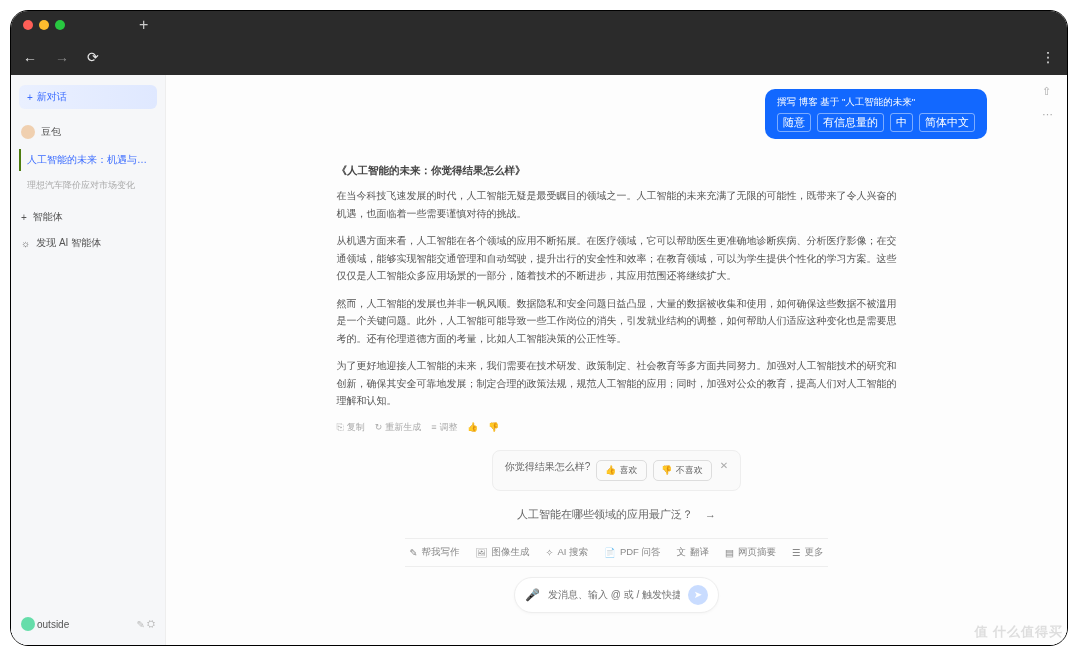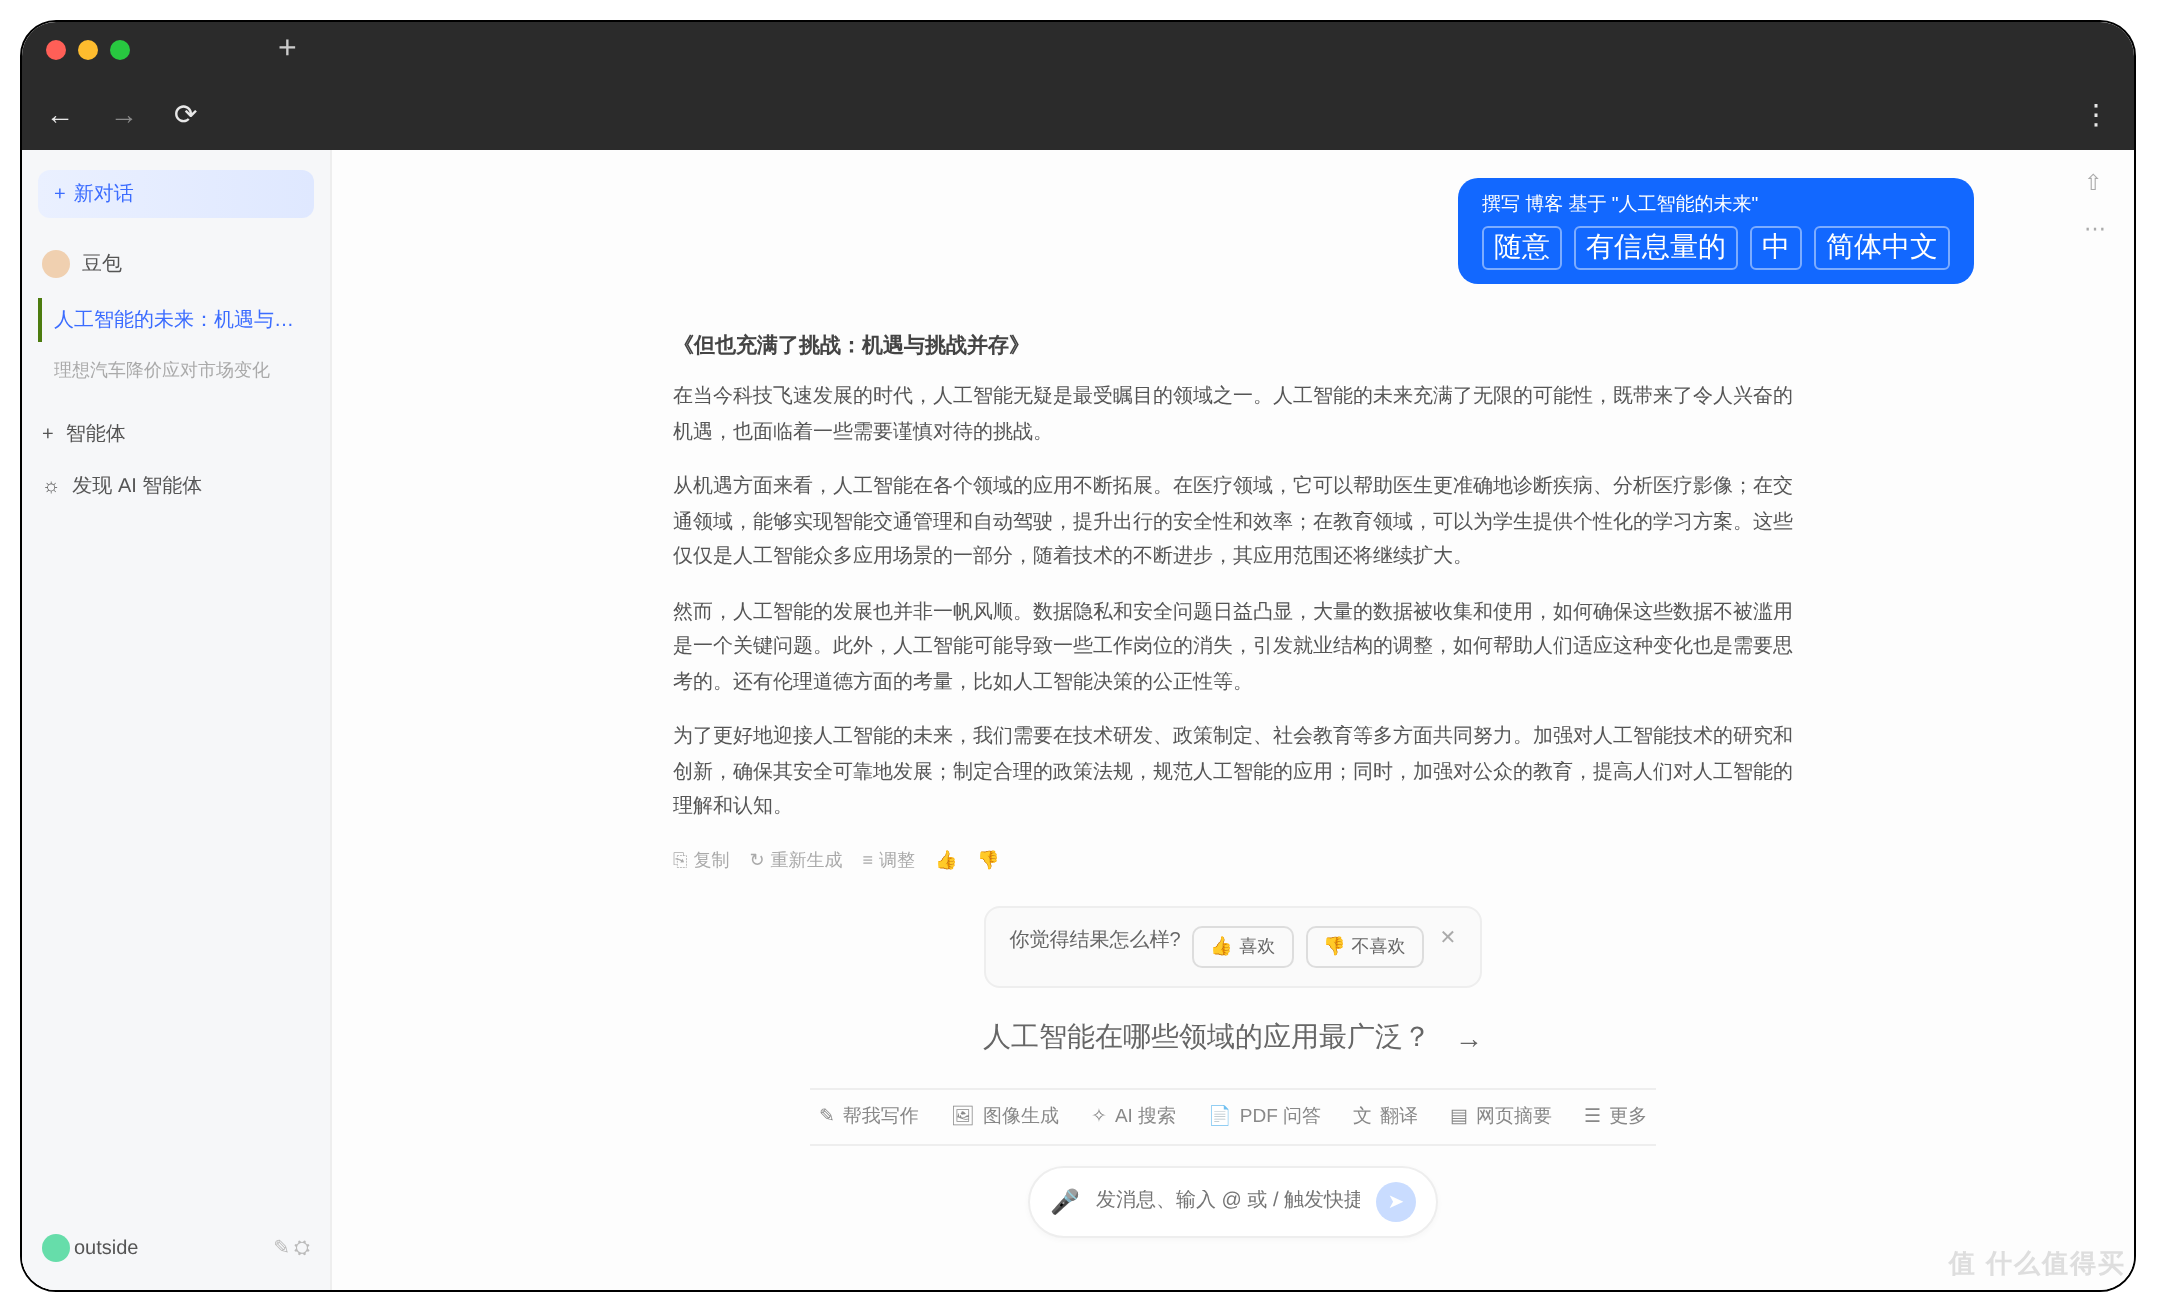--- a/index.html
+++ b/index.html
@@ -23,30 +23,30 @@
   .thread { border-left:2px solid #4d7c0f; padding:4px 6px; color:#3b6cff; margin-bottom:4px; white-space:nowrap; overflow:hidden; text-overflow:ellipsis; }
   .thread2 { padding:4px 8px; color:#aaa; margin-bottom:8px; font-size:9px; }
   .side-item { padding:6px 2px; color:#555; display:flex; gap:6px; align-items:center; cursor:pointer;}
   .side-footer { margin-top:auto; display:flex; align-items:center; gap:2px; padding:4px 2px; }
   .uavatar{width:14px;height:14px;border-radius:50%;background:#6da;}
   .main { flex:1; display:flex; flex-direction:column; padding: 14px 60px 0 60px; position:relative; }
   .top-actions { position:absolute; top:10px; right:14px; display:flex; flex-direction:column; gap:10px; color:#aaa; font-size:11px; }
   .prompt-card { align-self:flex-end; background:#1268ff; color:#fff; border-radius:10px; padding:7px 12px; font-size:9.5px; max-width:280px; margin-bottom:22px; margin-right:20px;}
   .prompt-line1 { margin-bottom:4px; }
   .prompt-tags { display:flex; gap:6px; }
-  .ptag { border:1px solid rgba(255,255,255,0.45); padding:1px 5px; border-radius:3px; font-size:14px; }
+  .ptag { border:1px solid rgba(255,255,255,0.45); padding:1px 5px; border-radius:3px; font-size:11px; }
   .article { font-size:10px; color:#555; line-height:1.75; max-width:560px; margin:0 auto; }
   .article h3 { font-weight:700; color:#444; margin-bottom:8px; font-size:10.5px; }
   .article p { margin-bottom:10px; text-align:justify; }
   .act-row { display:flex; gap:10px; color:#aaa; font-size:9px; margin-top:6px; align-items:center; }
   .act-row span { cursor:pointer; display:inline-flex; align-items:center; gap:3px;}
   .feedback { margin:14px auto 0 auto; max-width:560px; background:#fafafa; border:1px solid #eee; border-radius:8px; padding:9px 12px; display:flex; align-items:flex-start; font-size:10px; color:#666; }
   .fb-btn { border:1px solid #ddd; border-radius:5px; padding:3px 8px; margin-left:6px; font-size:9px; display:flex; align-items:center; gap:3px; cursor:pointer;}
   .fb-close { margin-left:8px; color:#aaa; cursor:pointer; }
-  .suggest { margin:10px auto 0 auto; max-width:560px; font-size:14px; color:#666; padding:6px 2px; display:flex; align-items:center; gap:12px;}
+  .suggest { margin:10px auto 0 auto; max-width:560px; font-size:11px; color:#666; padding:6px 2px; display:flex; align-items:center; gap:12px;}
   .toolbar { margin:10px auto 0 auto; max-width:560px; display:flex; gap:16px; color:#888; font-size:9.5px; border-top:1px solid #eee; border-bottom:1px solid #eee; padding:7px 4px;}
   .toolbar span{cursor:pointer; display:inline-flex; align-items:center; gap:4px;}
   .input-row { margin:10px auto 0 auto; max-width:560px; background:#fff; border:1px solid #eee; border-radius:22px; padding:7px 10px; display:flex; align-items:center; gap:8px; box-shadow:0 1px 3px rgba(0,0,0,0.03);}
   .mic{color:#888;font-size:12px;}
   .inp { border:none; outline:none; flex:1; font-size:10px; color:#999; }
   .send { width:20px; height:20px; border-radius:50%; background:#c9dcff; color:#fff; display:flex; align-items:center; justify-content:center; font-size:10px;}
   .watermark { position:absolute; right:4px; bottom:4px; font-size:13px; color:#dedede; font-weight:700; letter-spacing:1px; }
 </style>
 </head>
 <body>
@@ -107,21 +107,21 @@
         <div class="prompt-line1">撰写  博客  基于 "人工智能的未来"</div>
         <div class="prompt-tags">
           <span class="ptag">随意</span>
           <span class="ptag">有信息量的</span>
           <span class="ptag">中</span>
           <span class="ptag">简体中文</span>
         </div>
       </div>
 
       <div class="article">
-        <h3>《但也充满了挑战：机遇与挑战并存》</h3>
+        <h3>《人工智能的未来：你觉得结果怎么样》</h3>
         <p>在当今科技飞速发展的时代，人工智能无疑是最受瞩目的领域之一。人工智能的未来充满了无限的可能性，既带来了令人兴奋的机遇，也面临着一些需要谨慎对待的挑战。</p>
         <p>从机遇方面来看，人工智能在各个领域的应用不断拓展。在医疗领域，它可以帮助医生更准确地诊断疾病、分析医疗影像；在交通领域，能够实现智能交通管理和自动驾驶，提升出行的安全性和效率；在教育领域，可以为学生提供个性化的学习方案。这些仅仅是人工智能众多应用场景的一部分，随着技术的不断进步，其应用范围还将继续扩大。</p>
         <p>然而，人工智能的发展也并非一帆风顺。数据隐私和安全问题日益凸显，大量的数据被收集和使用，如何确保这些数据不被滥用是一个关键问题。此外，人工智能可能导致一些工作岗位的消失，引发就业结构的调整，如何帮助人们适应这种变化也是需要思考的。还有伦理道德方面的考量，比如人工智能决策的公正性等。</p>
         <p>为了更好地迎接人工智能的未来，我们需要在技术研发、政策制定、社会教育等多方面共同努力。加强对人工智能技术的研究和创新，确保其安全可靠地发展；制定合理的政策法规，规范人工智能的应用；同时，加强对公众的教育，提高人们对人工智能的理解和认知。</p>
         <div class="act-row">
           <span>⎘ <span>复制</span></span>
           <span>↻ <span>重新生成</span></span>
           <span>≡ <span>调整</span></span>
           <span>👍</span>
           <span>👎</span>

